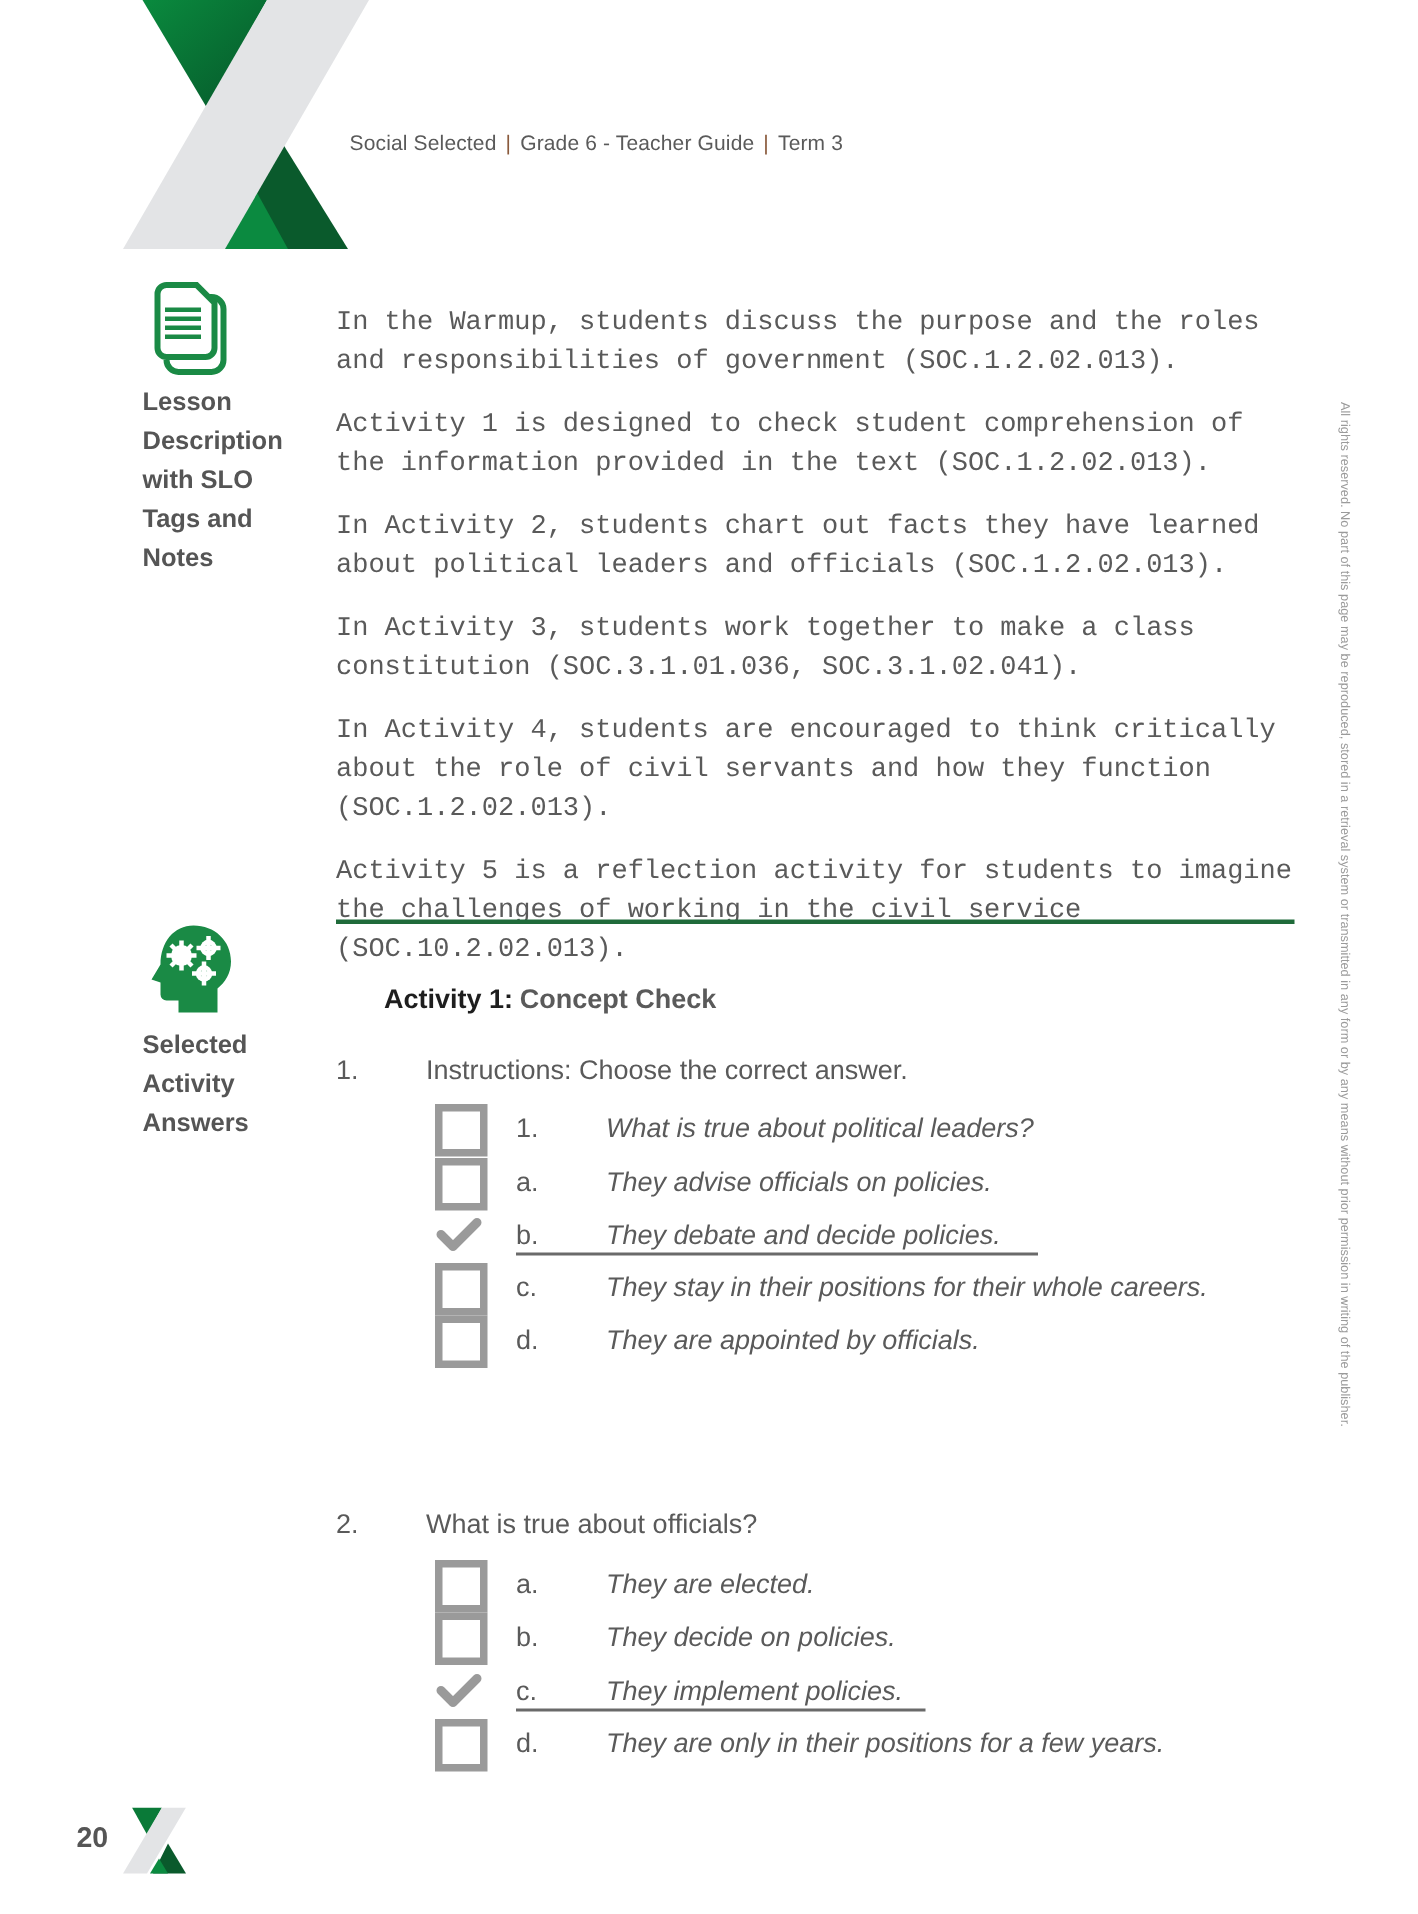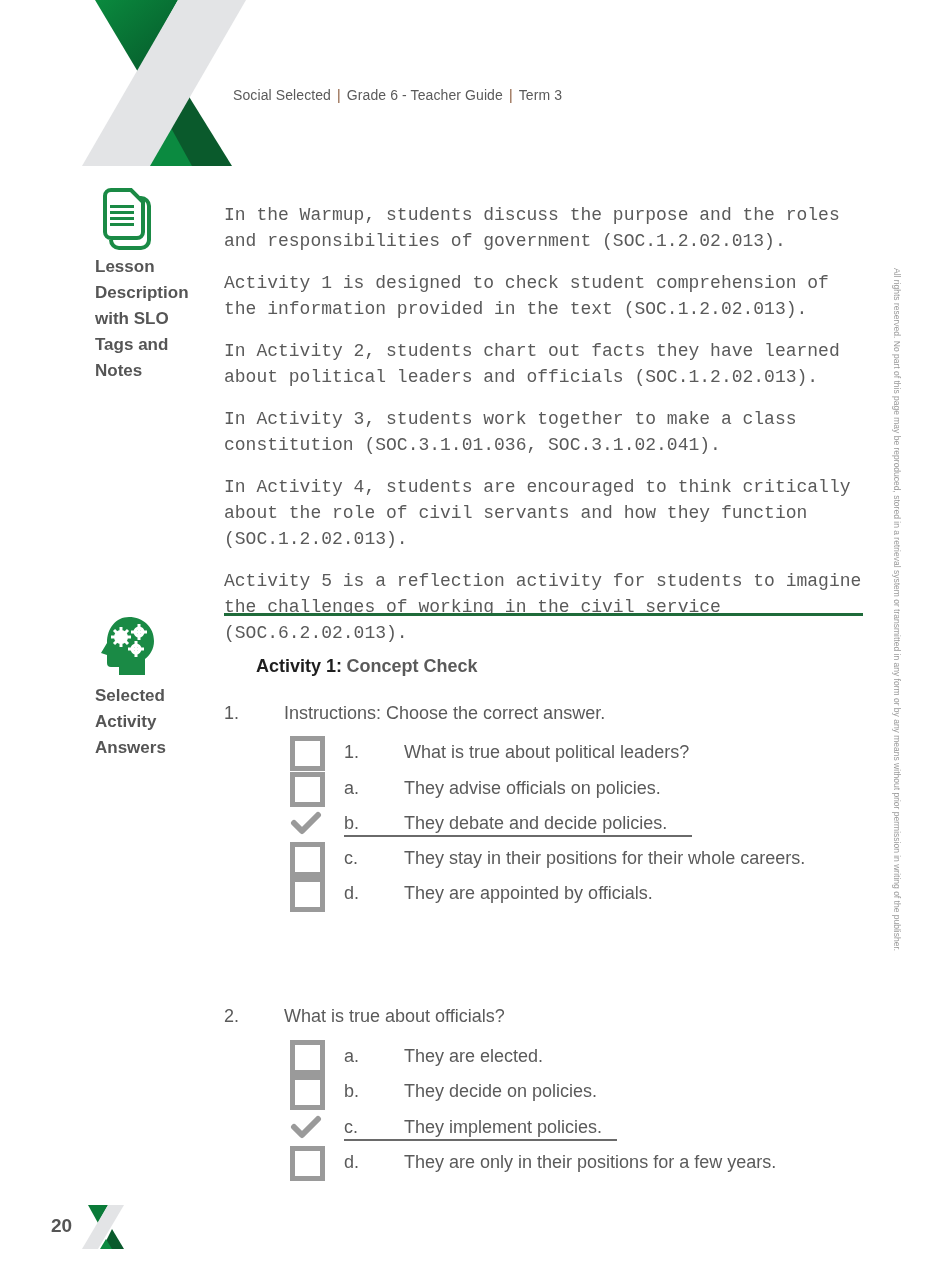--- a/index.html
+++ b/index.html
@@ -23,21 +23,21 @@
     .activity-title .name { font-size: 18px; font-weight: bold; color: #5a5a5a; }
 
     .q-row { position: absolute; font-size: 18px; color: #5a5a5a; white-space: nowrap; }
     .q-row .qnum { position: absolute; left: 0; }
     .q-row .qtext { position: absolute; left: 60px; }
 
     .opt { position: absolute; left: 290px; height: 35px; width: 560px; font-size: 18px; color: #5a5a5a; }
     .opt .box { position: absolute; left: 0; top: 0; width: 35px; height: 35px; border: 5px solid #9a9a9a; }
     .opt .check { position: absolute; left: 0; top: 2px; width: 32px; height: 28px; }
     .opt .letter { position: absolute; left: 54px; top: 6px; }
-    .opt .text { position: absolute; left: 114px; top: 6px; white-space: nowrap; }
+    .opt .text { position: absolute; left: 114px; top: 6px; white-space: nowrap; font-style: italic; }
     .opt.correct .ul { position: absolute; left: 54px; top: 28px; height: 1.5px; background: #6a6a6a; }
 
     .vertical-copy { position: absolute; left: 888px; top: 268px; width: 740px; transform-origin: 0 0; transform: rotate(90deg) translateY(-14px); font-size: 8.5px; color: #9a9a9a; white-space: nowrap; }
     .page-number { position: absolute; left: 51px; top: 1215px; font-size: 19px; font-weight: bold; color: #555555; }
     .logo-bottom { position: absolute; left: 82px; top: 1205px; width: 44px; height: 46px; }
   </style>
 </head>
 <body>
 
 <svg class="logo-top" viewBox="0 0 170 168">
@@ -74,21 +74,21 @@
     <div>Notes</div>
   </div>
 </div>
 
 <div class="desc-block">
   <p class="desc-para">In the Warmup, students discuss the purpose and the roles and responsibilities of government (SOC.1.2.02.013).</p>
   <p class="desc-para">Activity 1 is designed to check student comprehension of the information provided in the text (SOC.1.2.02.013).</p>
   <p class="desc-para">In Activity 2, students chart out facts they have learned about political leaders and officials (SOC.1.2.02.013).</p>
   <p class="desc-para">In Activity 3, students work together to make a class constitution (SOC.3.1.01.036, SOC.3.1.02.041).</p>
   <p class="desc-para">In Activity 4, students are encouraged to think critically about the role of civil servants and how they function (SOC.1.2.02.013).</p>
-  <p class="desc-para">Activity 5 is a reflection activity for students to imagine the challenges of working in the civil service (SOC.6.2.02.013).</p>
+  <p class="desc-para">Activity 5 is a reflection activity for students to imagine the challenges of working in the civil service (SOC.10.2.02.013).</p>
 </div>
 
 <div class="divider"></div>
 
 <div class="side-block" style="top:615px;">
   <svg width="58" height="62" viewBox="0 0 58 62" style="margin-left:4px;">
     <path d="M30 2 c14 0 25 10 25 24 c0 8 -4 14 -9 18 v16 h-26 v-8 h-8 a4 4 0 0 1 -4 -4 v-8 l-6 -2 l6 -10 c0 -15 9 -26 22 -26 z" fill="#1a8a45"></path>
     <g fill="#ffffff">
       <circle cx="22" cy="22" r="7"></circle>
       <circle cx="40" cy="17" r="5.5"></circle>

